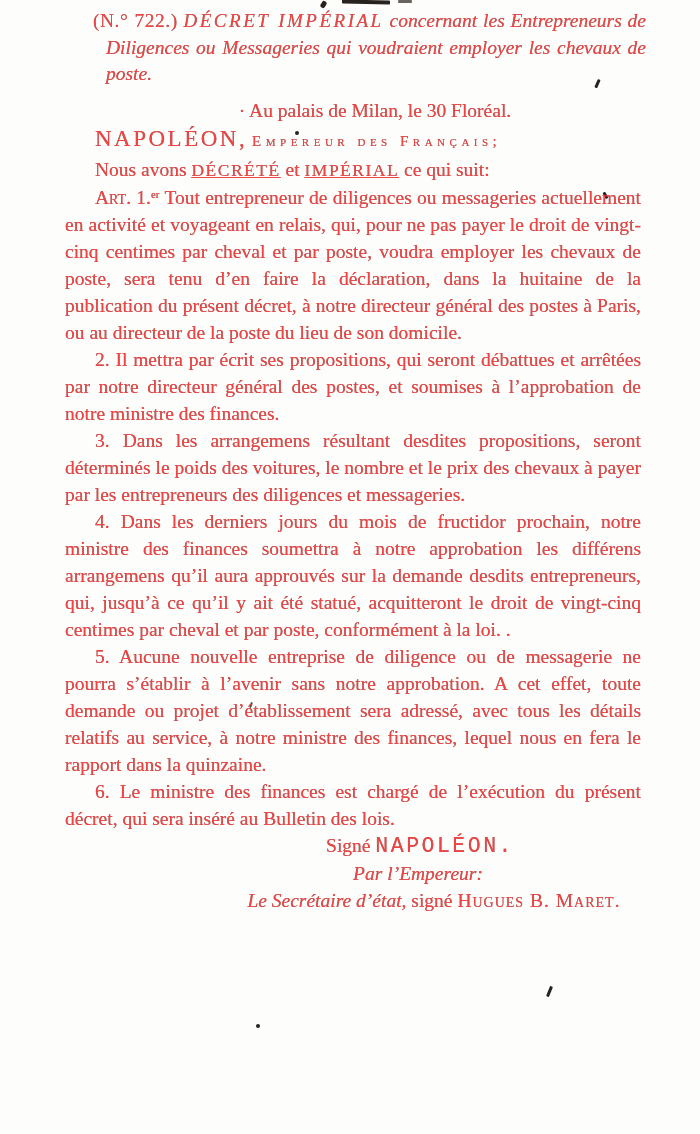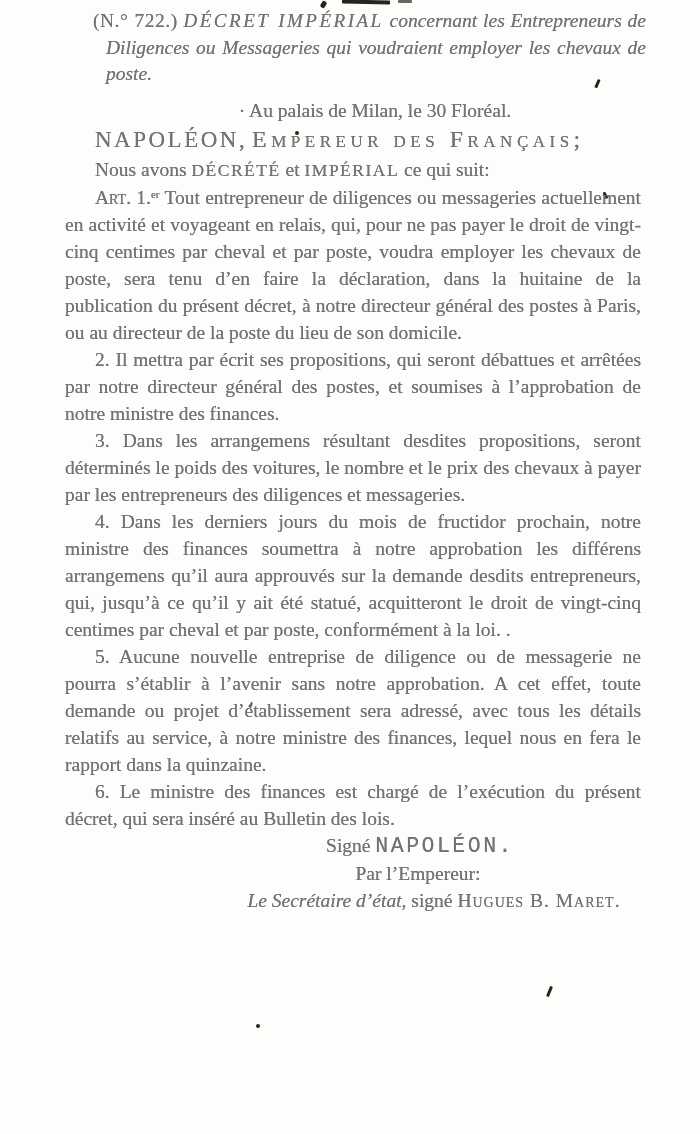--- a/index.html
+++ b/index.html
@@ -3,21 +3,21 @@
 <meta charset="utf-8">
 <style>
   html,body{margin:0;padding:0;background:#e8e8e6;}
   .page{
     position:relative;
     width:700px;height:1134px;
     margin:0 auto;
     background:#fdfdfb;
     overflow:hidden;
     font-family:"Liberation Serif","DejaVu Serif",serif;
-    color:#737373;
+    color:#ef4444;
   }
   .content{
     position:absolute;left:65px;top:8px;width:576px;
     font-size:19.5px;line-height:27px;
     text-align:justify;
     text-shadow:0 0 .5px rgba(27,23,19,.55);
   }
   
   .heading{
     margin-left:28px;width:540px;
@@ -27,33 +27,33 @@
   }
   .head-num{font-style:normal;letter-spacing:.5px;}
   .head-caps{letter-spacing:2.5px;font-size:19px;}
   .dateline{
     text-align:center;padding-left:14px;
     margin:2px 0 13px;text-indent:0;
   }
   
   .salutation{margin:0 0 2px;text-indent:30px;line-height:30px;}
   .name{font-size:23px;letter-spacing:2.5px;}
-  .sc-large{font-variant:small-caps;font-size:24px;letter-spacing:4.5px;}
+  .sc-large{font-variant:small-caps;font-size:15px;letter-spacing:4.5px;}
   
   p.para{margin:0;text-indent:30px;}
   .mt4{margin-top:4px;}
   .mt7{margin-top:7px;}
-  .caps-word{font-size:17.5px;letter-spacing:1.5px;}
+  .caps-word{font-size:17.5px;letter-spacing:1.5px;text-decoration:underline;}
   .art-label{font-variant:small-caps;}
   sup.ord{font-size:11px;line-height:0;vertical-align:6px;letter-spacing:0;margin-top:6px;}
   
   .sig{margin:5px 0 0;text-align:center;text-indent:0;}
   .sig1{padding-left:104px;}
   .sig-name{font-size:21.5px;letter-spacing:2.5px;font-family:Liberation Mono, monospace;}
-  .sig2{padding-left:100px;margin-top:4px;}
+  .sig2{padding-left:100px;margin-top:4px;font-style:italic;}
   .sig3{padding-left:118px;margin-top:3px;}
   .ital{font-style:italic;margin-left:14px;}
   .sc{font-variant:small-caps;letter-spacing:1px;}
   
   .speck{position:absolute;background:#28231e;border-radius:1px;}
   .frag-bar1{left:342px;top:0;width:48px;height:4px;transform:rotate(1.5deg);}
   .frag-comma{left:321px;top:1px;width:5px;height:7px;transform:rotate(32deg);border-radius:2px;}
   .frag-bar2{left:398px;top:0;width:14px;height:3px;opacity:.7;}
   .tick-heading{left:596px;top:79px;width:2.5px;height:9px;transform:rotate(24deg);}
   .dot-mid{left:295px;top:131px;width:4px;height:4px;border-radius:50%;}

